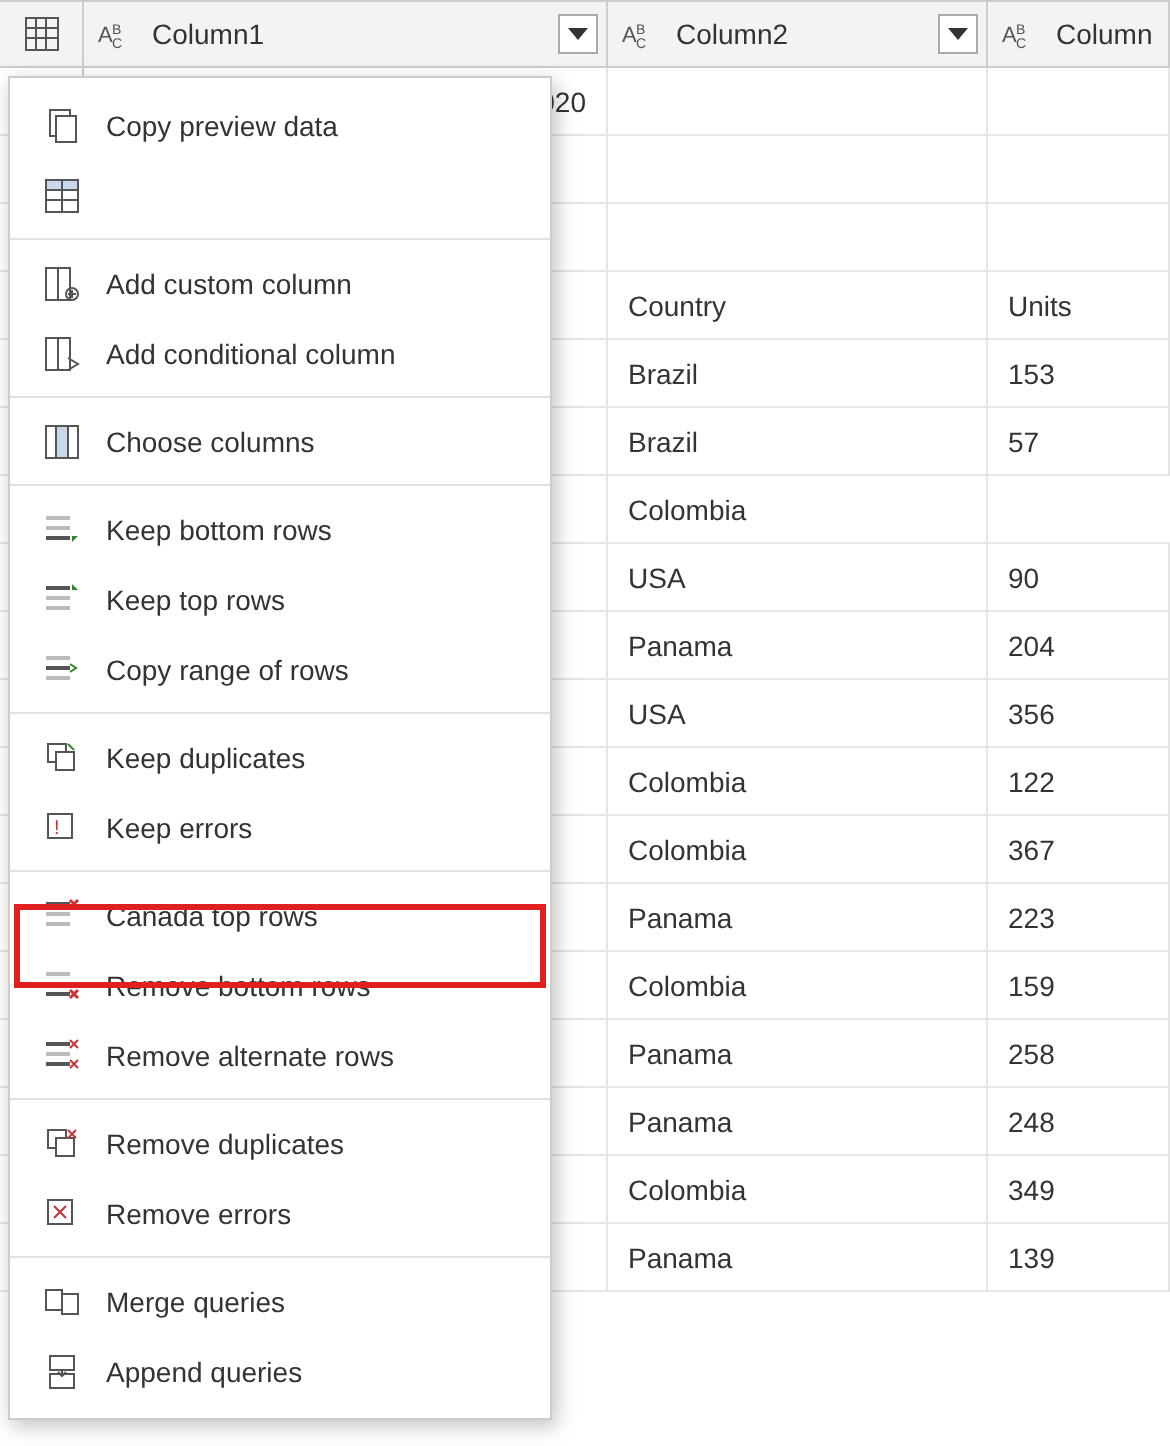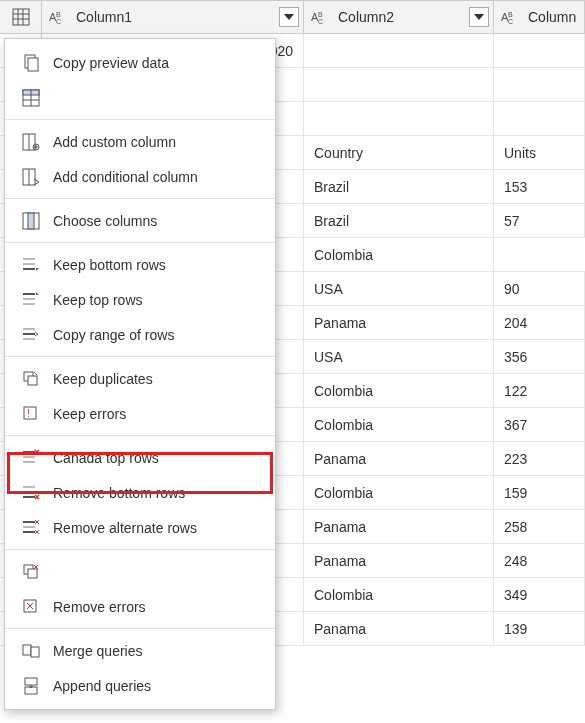--- a/index.html
+++ b/index.html
@@ -495,20 +495,21 @@
   </div>
   <div class="menu-sep"></div>
   <div class="menu-item">
     <span class="menu-icon">
         <svg width="18" height="18" viewBox="0 0 18 18">
           <rect x="2" y="2" width="9" height="9" fill="none" stroke="#555"></rect>
           <rect x="6" y="6" width="9" height="9" fill="#fff" stroke="#555"></rect>
           <path d="M12 2 L16 6 M16 2 L12 6" stroke="#c33"></path>
         </svg>
       </span>
+    <span class="menu-label">Remove duplicates</span>
   </div>
   <div class="menu-item">
     <span class="menu-icon">
         <svg width="18" height="18" viewBox="0 0 18 18">
           <rect x="2" y="2" width="12" height="12" fill="none" stroke="#555"></rect>
           <path d="M5 5 L11 11 M11 5 L5 11" stroke="#c33"></path>
         </svg>
       </span>
     <span class="menu-label">Remove errors</span>
   </div>

